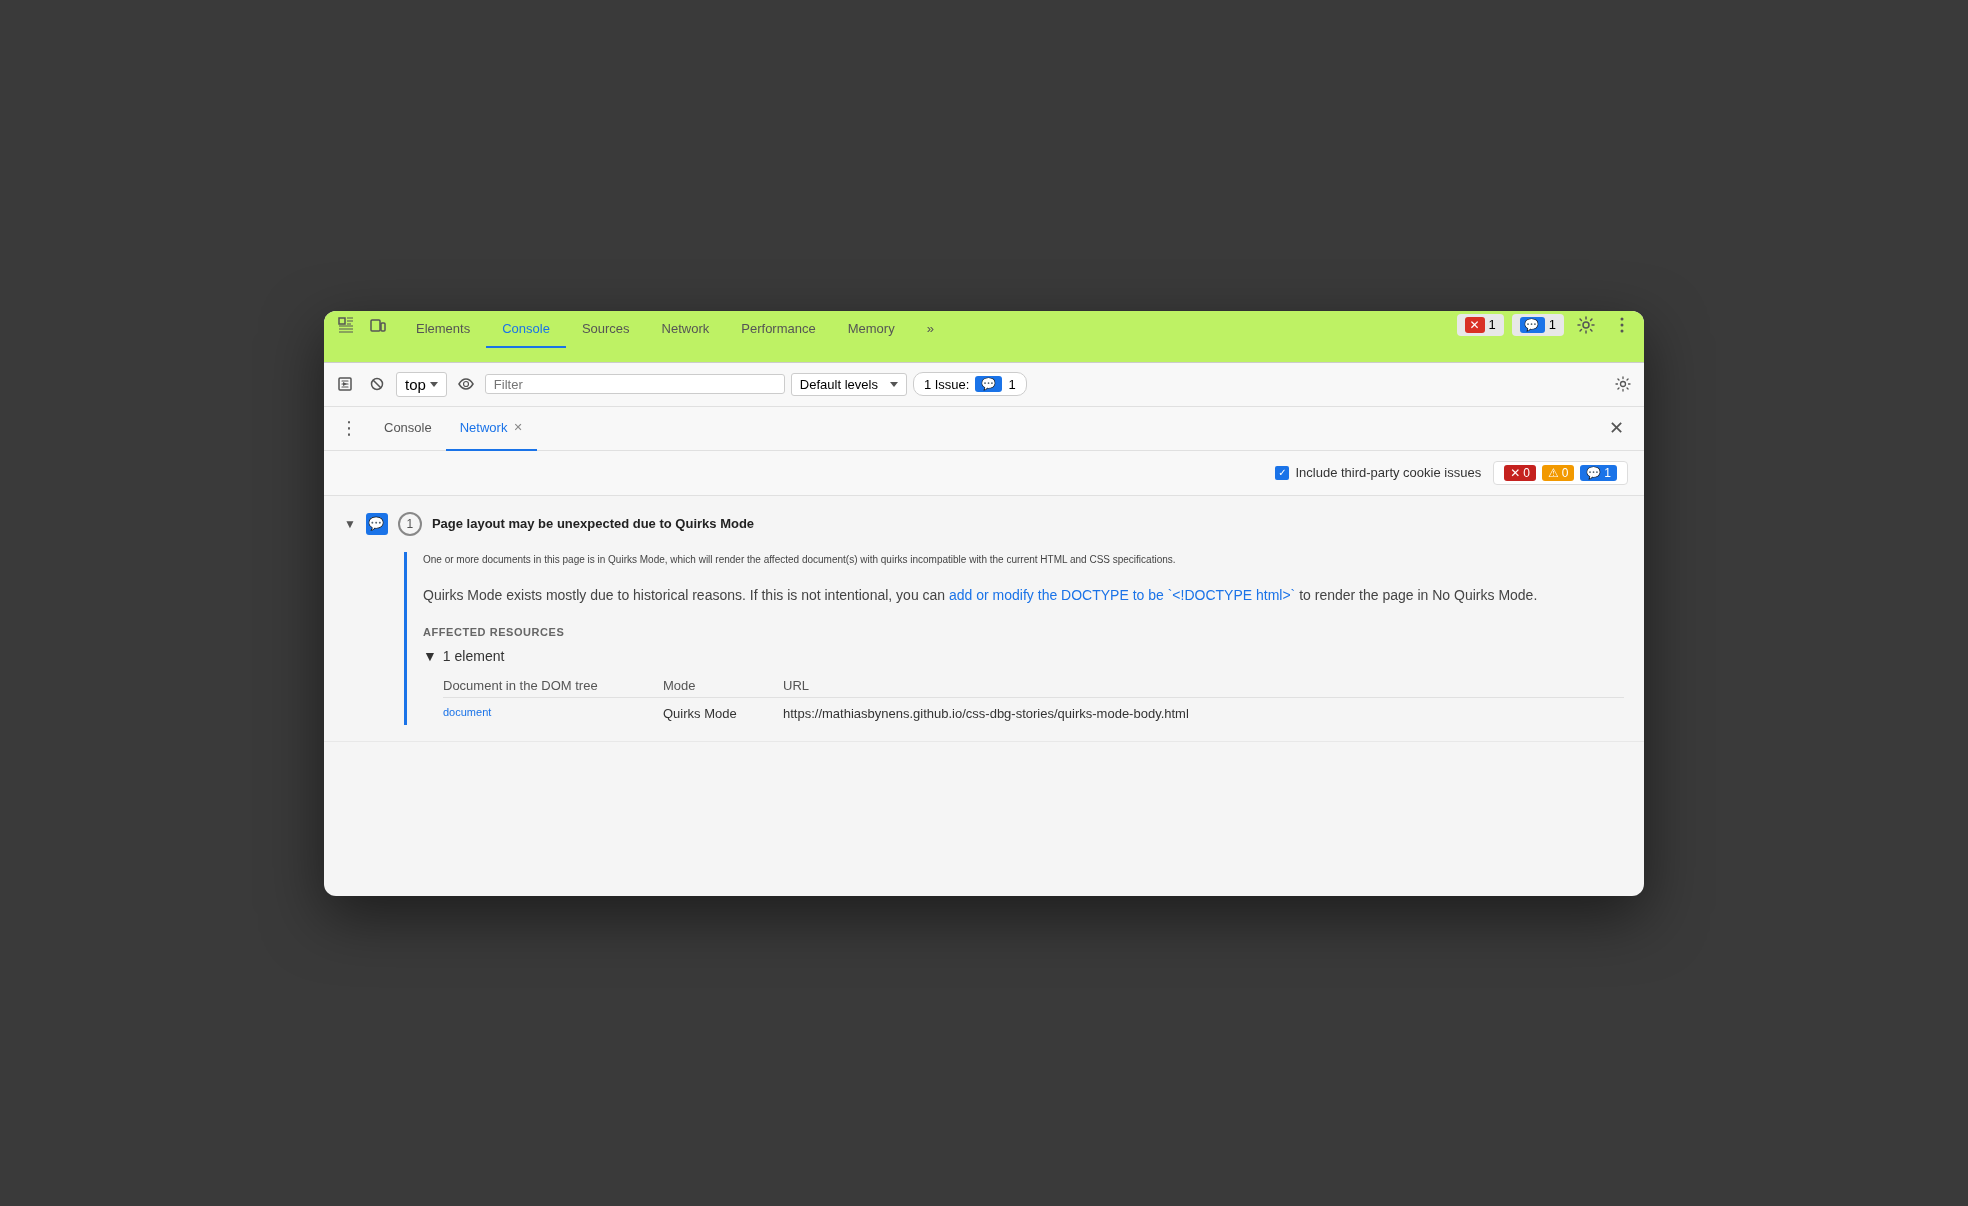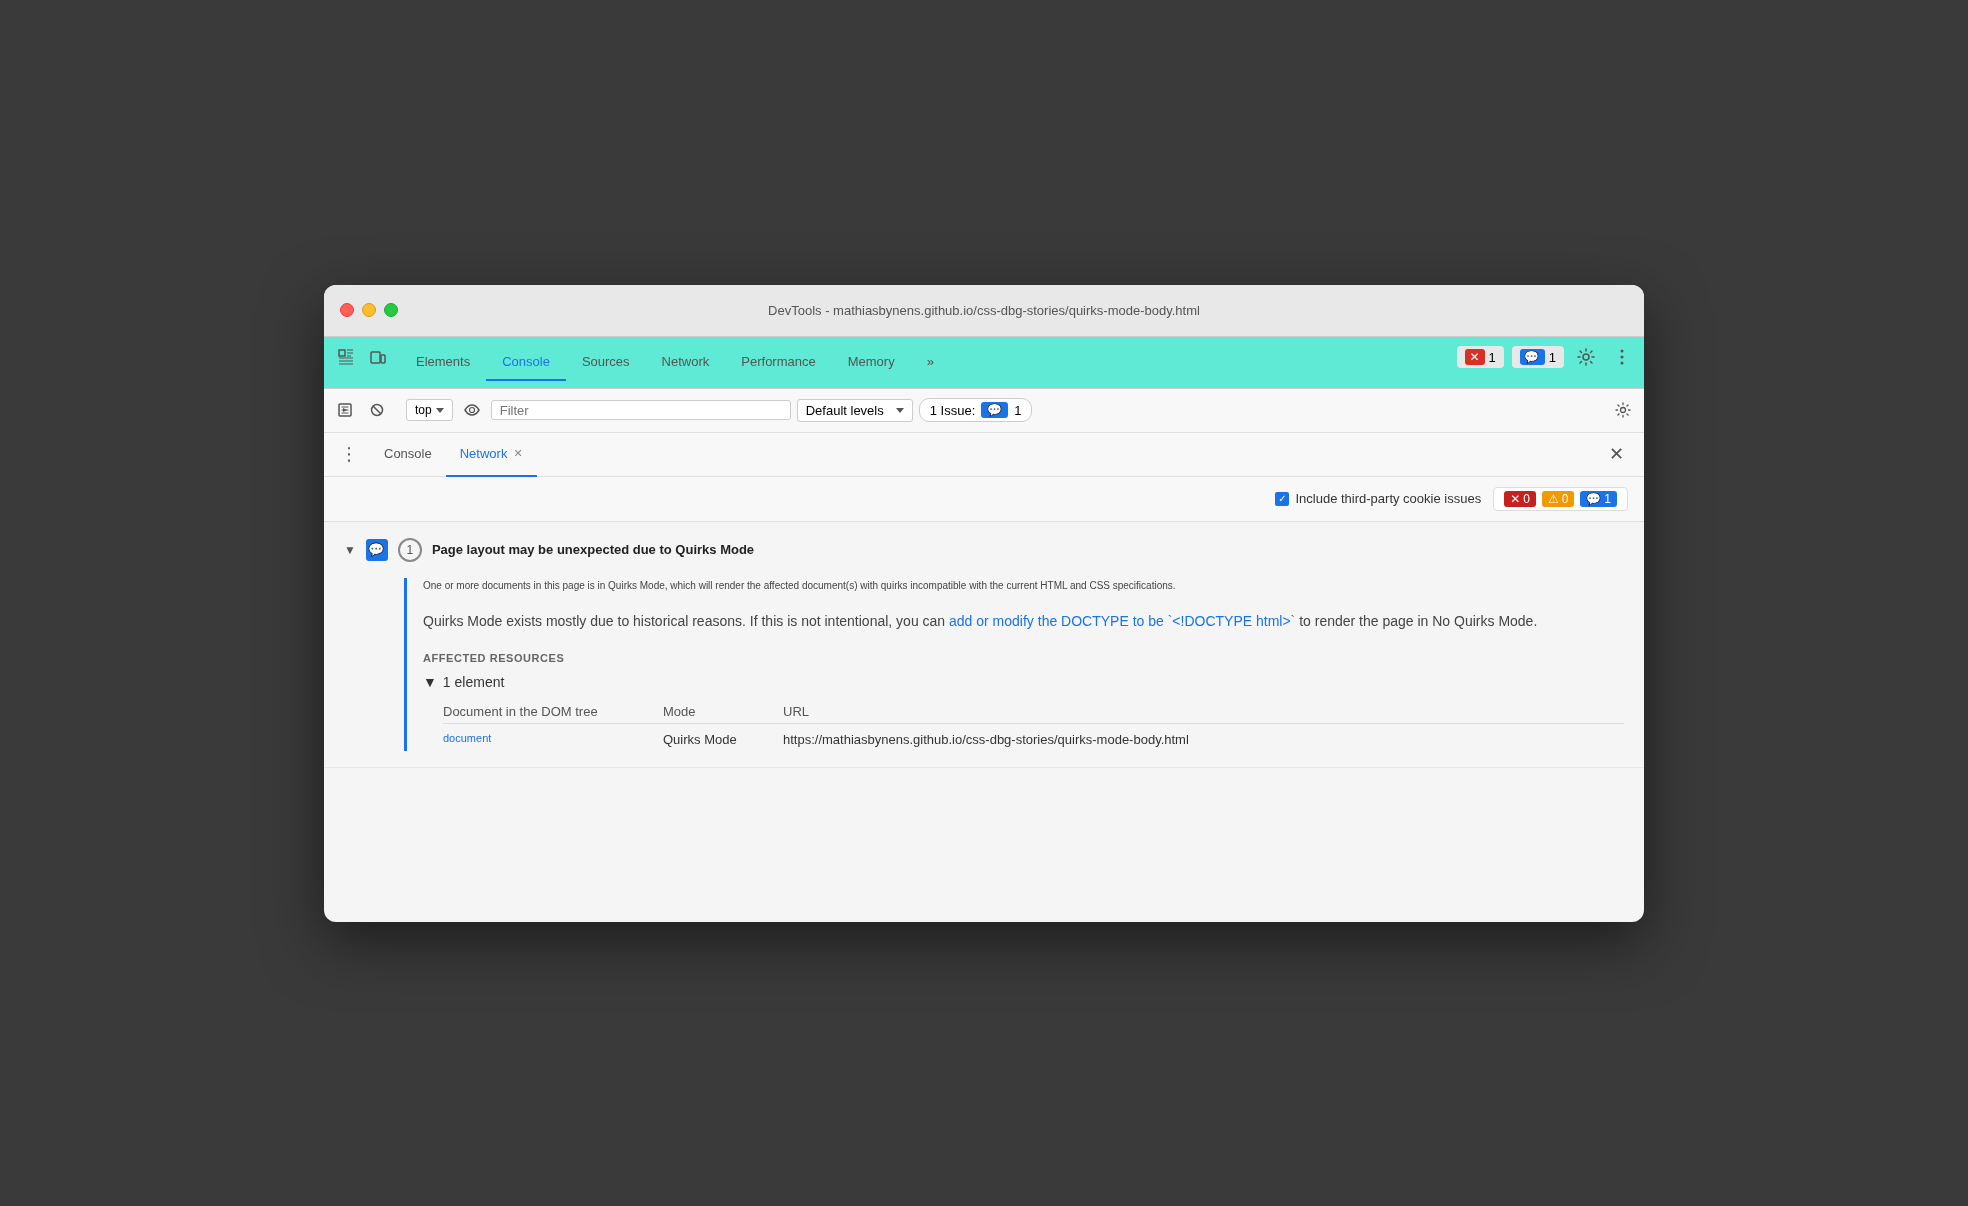--- a/index.html
+++ b/index.html
@@ -45,24 +45,24 @@
     .title-text {
       position: absolute;
       left: 50%;
       transform: translateX(-50%);
       font-size: 13px;
       color: #555;
       white-space: nowrap;
     }
     
     .tab-bar {
-      background: #5eead4;
+      background: #bef264;
       height: 52px;
       display: flex;
-      align-items: center;
+      align-items: flex-start;
       padding: 0 8px;
       border-bottom: 1px solid #ccc;
       gap: 0;
     }
     .tab-bar-left {
       display: flex;
       align-items: center;
       gap: 4px;
       padding-bottom: 10px;
       padding-right: 8px;
@@ -133,24 +133,23 @@
       color: #555;
       font-size: 14px;
     }
     .top-selector {
       display: flex;
       align-items: center;
       gap: 4px;
       padding: 3px 8px;
       border: 1px solid #ccc;
       border-radius: 3px;
-      font-size: 12px;
+      font-size: 15px;
       cursor: pointer;
       background: white;
-      margin-left: 10px;
     }
     .filter-input {
       flex: 1;
       max-width: 300px;
       height: 20px;
       border: 1px solid #ccc;
       border-radius: 3px;
       padding: 0 8px;
       font-size: 13px;
       outline: none;
@@ -408,28 +407,20 @@
     }
     .main-content-area {
       min-height: 400px;
     }
   </style>
 </head>
 <body>
 
 <div class="window">
 
-  <div class="title-bar">
-    <div class="traffic-lights">
-      <div class="traffic-light tl-red"></div>
-      <div class="traffic-light tl-yellow"></div>
-      <div class="traffic-light tl-green"></div>
-    </div>
-    <div class="title-text">DevTools - mathiasbynens.github.io/css-dbg-stories/quirks-mode-body.html</div>
-  </div>
 
   <div class="tab-bar">
     <div class="tab-bar-left">
       <div class="icon-btn">
         <svg width="16" height="16" viewBox="0 0 16 16" fill="none">
           <rect x="1" y="1" width="6" height="6" stroke="#555" stroke-width="1.5" fill="none"></rect>
           <path d="M9 1h6M9 4h6M9 7h4M1 9h14M1 12h14M1 15h14" stroke="#555" stroke-width="1.2"></path>
         </svg>
       </div>
       <div class="icon-btn">

